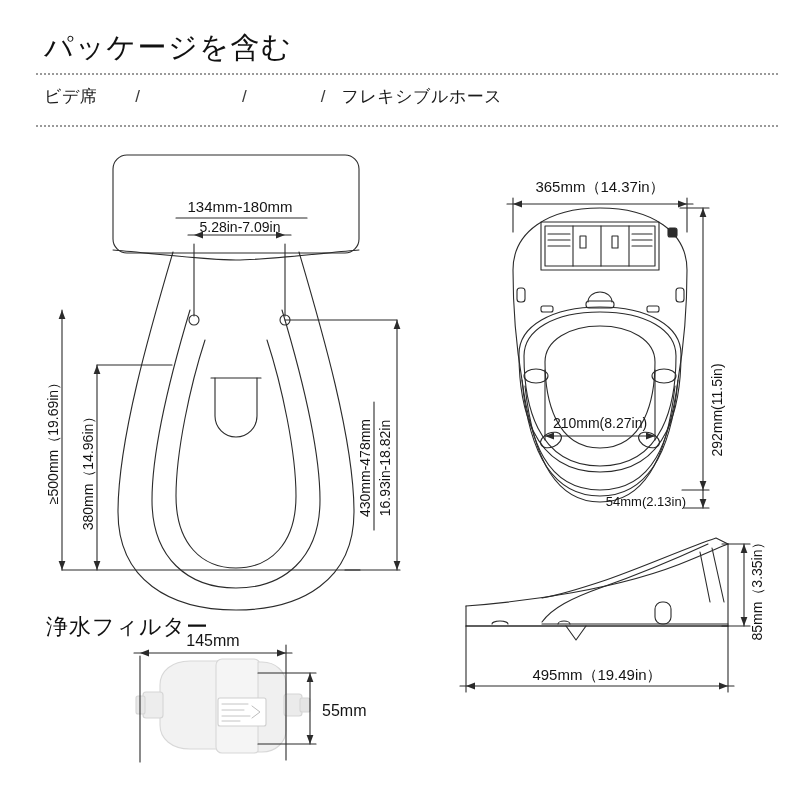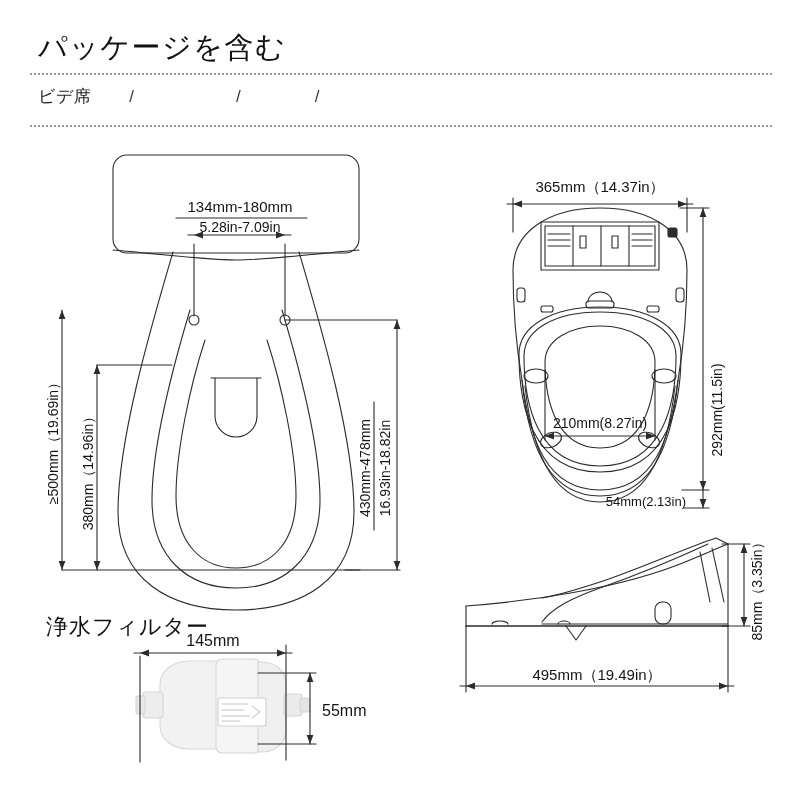--- a/index.html
+++ b/index.html
@@ -14,21 +14,21 @@
     position: relative;
     overflow: hidden;
     font-family: "Liberation Sans", "DejaVu Sans", sans-serif;
     color: #1a1a1a;
     -webkit-font-smoothing: antialiased;
   }
 
   
   .header {
     position: absolute;
-    left: 30px;
+    left: 36px;
     top: 28px;
     width: 742px;
   }
   .pkg-title {
     font-size: 29px;
     line-height: 38px;
     letter-spacing: 1.5px;
     color: #111111;
     font-weight: 400;
     padding-left: 8px;
@@ -92,20 +92,21 @@
     <span class="item">ビデ席</span>
     <span class="sp-a"></span>
     <span class="sep">/</span>
     <span class="sp-b"></span>
     <span class="sp-c"></span>
     <span class="sep">/</span>
     <span class="sp-d"></span>
     <span class="sp-e"></span>
     <span class="sep">/</span>
     <span class="sp-f"></span>
+    <span class="item">フレキシブルホース</span>
   </div>
   <div class="dotted-rule"></div>
 </div>
 
 <div class="canvas">
 
   <div class="section-label" style="left:46px; top:472px;">浄水フィルター</div>
 
   <svg width="800" height="660" viewBox="0 0 800 660" xmlns="http://www.w3.org/2000/svg">
     <g fill="none" stroke="#2b2b2b" stroke-width="1.1" stroke-linecap="round" stroke-linejoin="round">

